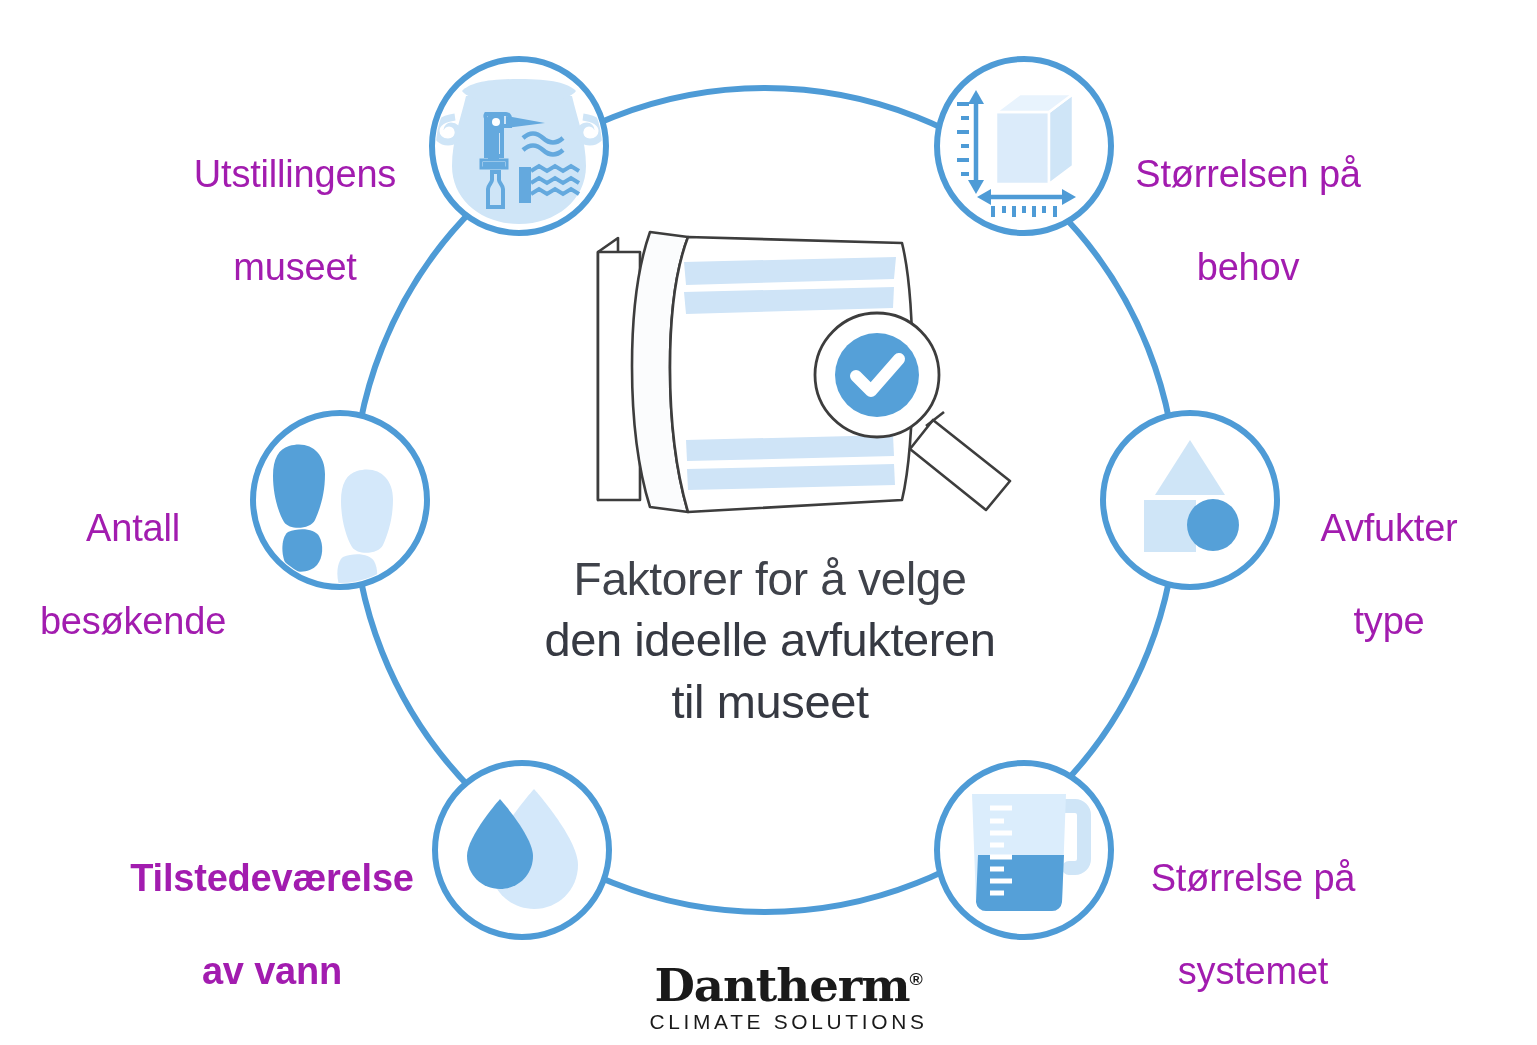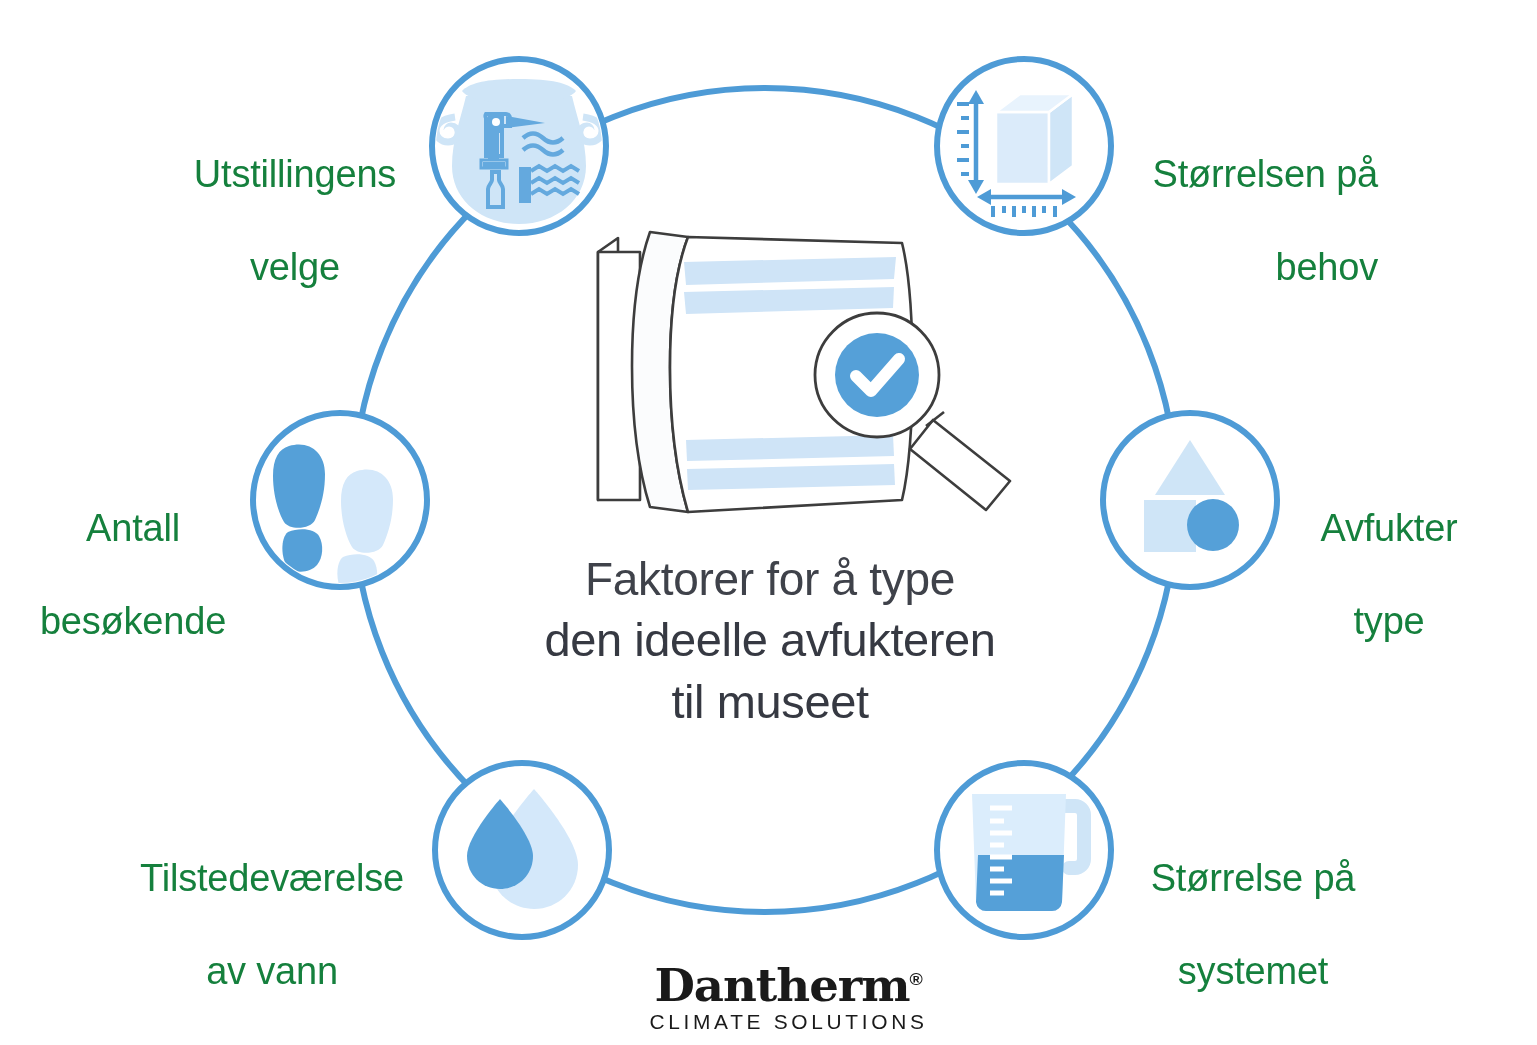--- a/index.html
+++ b/index.html
@@ -20,21 +20,21 @@
   }
   #diagram-svg {
     position: absolute;
     left: 0;
     top: 0;
     width: 1537px;
     height: 1045px;
   }
   .node-label {
     position: absolute;
-    color: #15803d;
+    color: #a21caf;
     font-size: 38px;
     line-height: 1.23;
     font-weight: 400;
     letter-spacing: -0.2px;
     white-space: pre-line;
   }
   .lbl-right { text-align: center; }
   .lbl-left  { text-align: center; }
 
   #center-text {
@@ -288,50 +288,50 @@
       <circle cx="877" cy="375" r="62" fill="#ffffff" stroke="#3d3d3d" stroke-width="2.8"></circle>
 
       <circle cx="877" cy="375" r="42" fill="#55a0d8"></circle>
 
       <path d="M856 376 L871 391 L899 359" fill="none" stroke="#ffffff" stroke-width="12" stroke-linecap="round" stroke-linejoin="round"></path>
     </g>
   </svg>
 
   <div class="node-label lbl-left" style="left:170px; top:104px; width:250px; text-align:center;">
     <div>Utstillingens</div>
-    <div>velge</div>
-  </div>
-
-  <div class="node-label lbl-right" style="left:1118px; top:104px; width:260px; text-align:right;">
+    <div>museet</div>
+  </div>
+
+  <div class="node-label lbl-right" style="left:1118px; top:104px; width:260px; text-align:center;">
     <div>Størrelsen på</div>
     <div>behov</div>
   </div>
 
   <div class="node-label lbl-right" style="left:1284px; top:458px; width:210px; text-align:center;">
     <div>Avfukter</div>
     <div>type</div>
   </div>
 
   <div class="node-label lbl-left" style="left:20px; top:458px; width:226px; text-align:center;">
     <div>Antall</div>
     <div>besøkende</div>
   </div>
 
-  <div class="node-label lbl-left" style="left:126px; top:808px; width:292px; text-align:center;">
+  <div class="node-label lbl-left" style="left:126px; top:808px; width:292px; text-align:center;font-weight:bold;">
     <div>Tilstedeværelse</div>
     <div>av vann</div>
   </div>
 
   <div class="node-label lbl-right" style="left:1128px; top:808px; width:250px; text-align:center;">
     <div>Størrelse på</div>
     <div>systemet</div>
   </div>
 
   <div id="center-text">
-    <div class="line-light">Faktorer for å type</div>
+    <div class="line-light">Faktorer for å velge</div>
     <div class="line-bold">den ideelle avfukteren</div>
     <div class="line-bold">til museet</div>
   </div>
 
   <div id="logo">
     <div class="brand"><span>Dantherm</span><span class="reg">®</span></div>
     <div class="tagline">CLIMATE SOLUTIONS</div>
   </div>
 
 </div>

